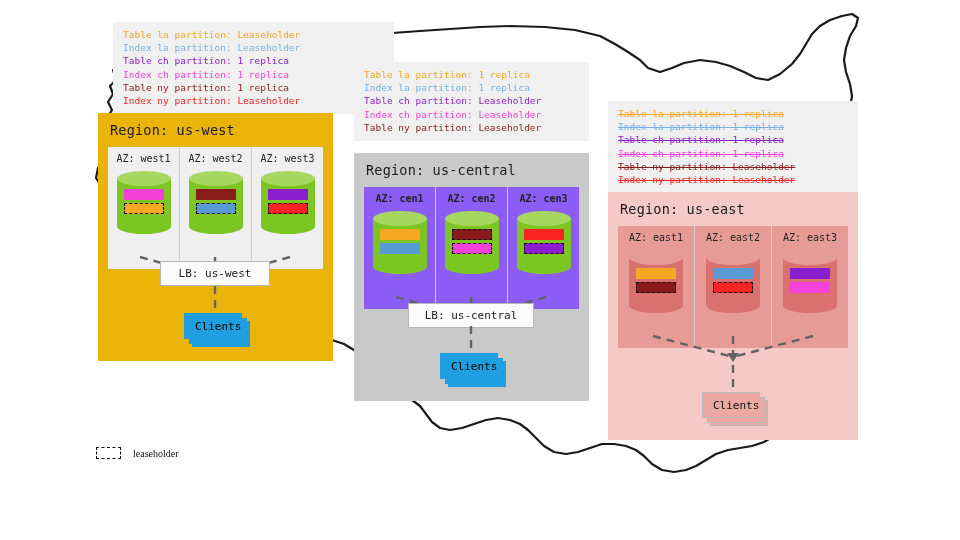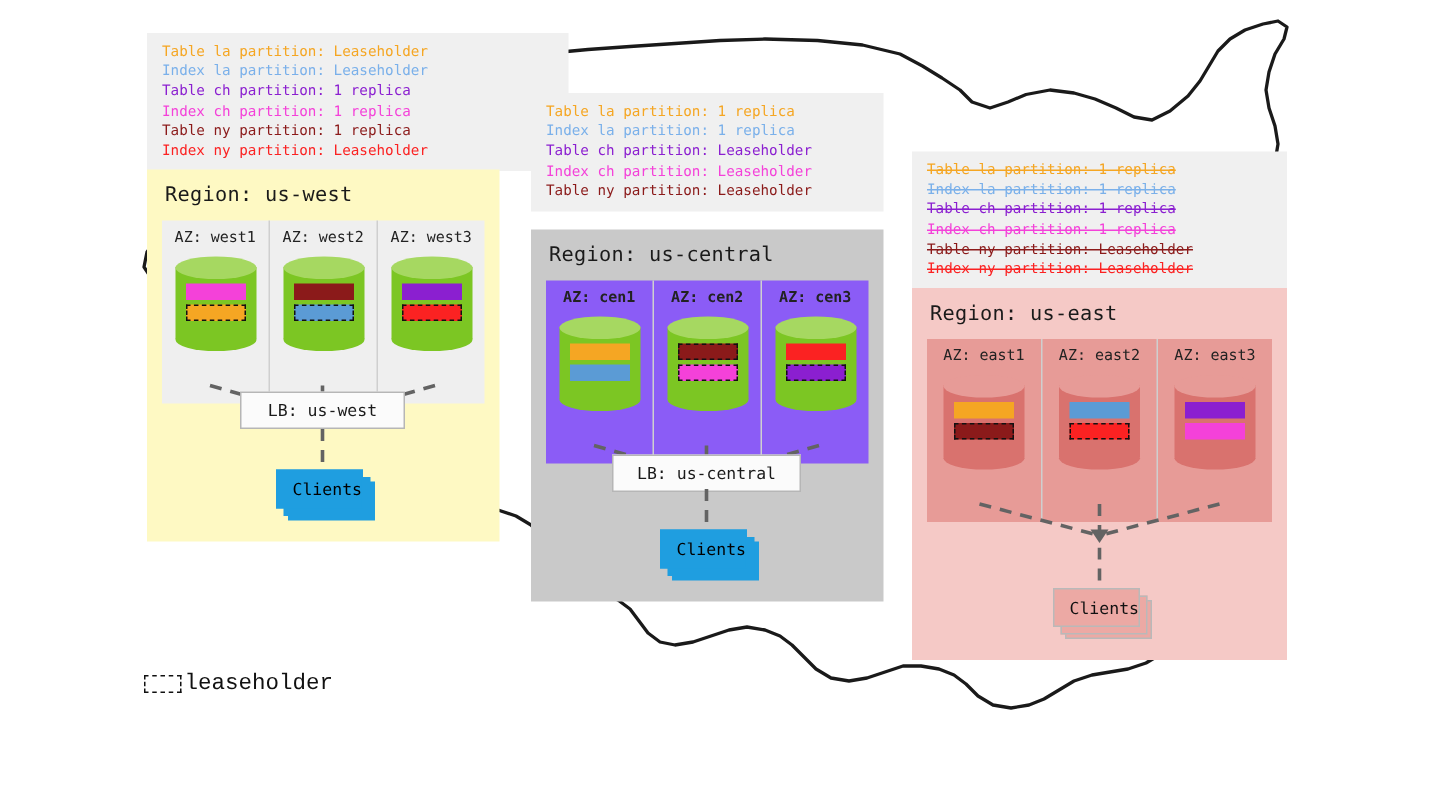--- a/index.html
+++ b/index.html
@@ -80,21 +80,21 @@
   .clients-shadow.ok{background:#1f9ee0;}
   .clients.down{background:#eca9a4;border:1px solid #b9b9b9;color:#111;}
   .clients-shadow.down{background:#eca9a4;border:1px solid #b9b9b9;}
 
   
   #leaseholder-legend{position:absolute;left:96px;top:447px;display:flex;align-items:center;}
   #leaseholder-legend .swatch{
     width:25px;height:12px;border:1.6px dashed #111;background:#fff;box-sizing:border-box;
   }
   #leaseholder-legend .lbl{
-    font-family:Liberation Mono, monospace;font-size:15px;color:#111;margin-left:2px;
+    font-family:Liberation Serif, serif;font-size:10px;color:#111;margin-left:12px;
   }
 </style>
 </head>
 <body>
 
 <svg id="map-layer" viewBox="0 0 960 540">
   <path d="M96,178 L98,168 L104,160 L101,150 L107,142 L104,133 L110,126 L107,118
            L112,110 L108,102 L113,94 L110,86 L116,80 L113,70
            L120,72 L126,70 L140,72 L160,70 L180,68 L210,64 L240,58 L270,52
            L300,46 L330,40 L360,36 L392,33 L420,31 L450,29 L480,27
@@ -116,32 +116,32 @@
            L498,418 L486,420 L474,424 L462,428 L450,430 L440,428
            L432,422 L426,414 L420,406 L412,400 L402,396 L392,392
            L382,386 L374,378 L368,368 L362,358 L354,350 L344,344
            L332,340 L320,338 L308,336 L296,332 L286,326 L278,318
            L272,308 L268,296 L264,284 L258,274 L250,266 L242,258
            L234,250 L226,242 L218,234 L208,228 L196,224 L184,220
            L172,216 L160,212 L148,208 L138,202 L128,196 L118,192
            L108,188 L100,184 Z" fill="none" stroke="#1a1a1a" stroke-width="2.2" stroke-linejoin="round" stroke-linecap="round"></path>
 </svg>
 
-<div class="panel" id="status-us-west" style="left:98px;top:22px;width:281px;">
+<div class="panel" id="status-us-west" style="left:113px;top:22px;width:281px;">
   <div class="status-box">
     <div class="status-line" style="color: rgb(245, 166, 35);">Table la partition: Leaseholder</div>
     <div class="status-line" style="color: rgb(122, 176, 234);">Index la partition: Leaseholder</div>
     <div class="status-line" style="color: rgb(139, 31, 208);">Table ch partition: 1 replica</div>
     <div class="status-line" style="color: rgb(244, 65, 217);">Index ch partition: 1 replica</div>
     <div class="status-line" style="color: rgb(139, 26, 26);">Table ny partition: 1 replica</div>
     <div class="status-line" style="color: rgb(251, 34, 34);">Index ny partition: Leaseholder</div>
   </div>
 </div>
 
-<div class="panel region" id="region-us-west" style="left:98px;top:113px;width:235px;height:248px;background:#fef9c3;">
+<div class="panel region" id="region-us-west" style="left:98px;top:113px;width:235px;height:248px;background:#eab308;">
   <div class="region-title">Region: us-west</div>
   <div class="az-row" id="azrow-west" style="background:#efefef;height:122px;justify-content:space-between;">
     <div class="az-cell">
       <div class="az-label">AZ: west1</div>
       <div class="cyl" style="--cyl:#7cc623;--cyltop:#a6d861;">
         <div class="bot"></div>
           <div class="body"></div>
           <div class="top"></div>
         <div class="bars">
           <div class="bar" style="background:#f441d9;"></div>

